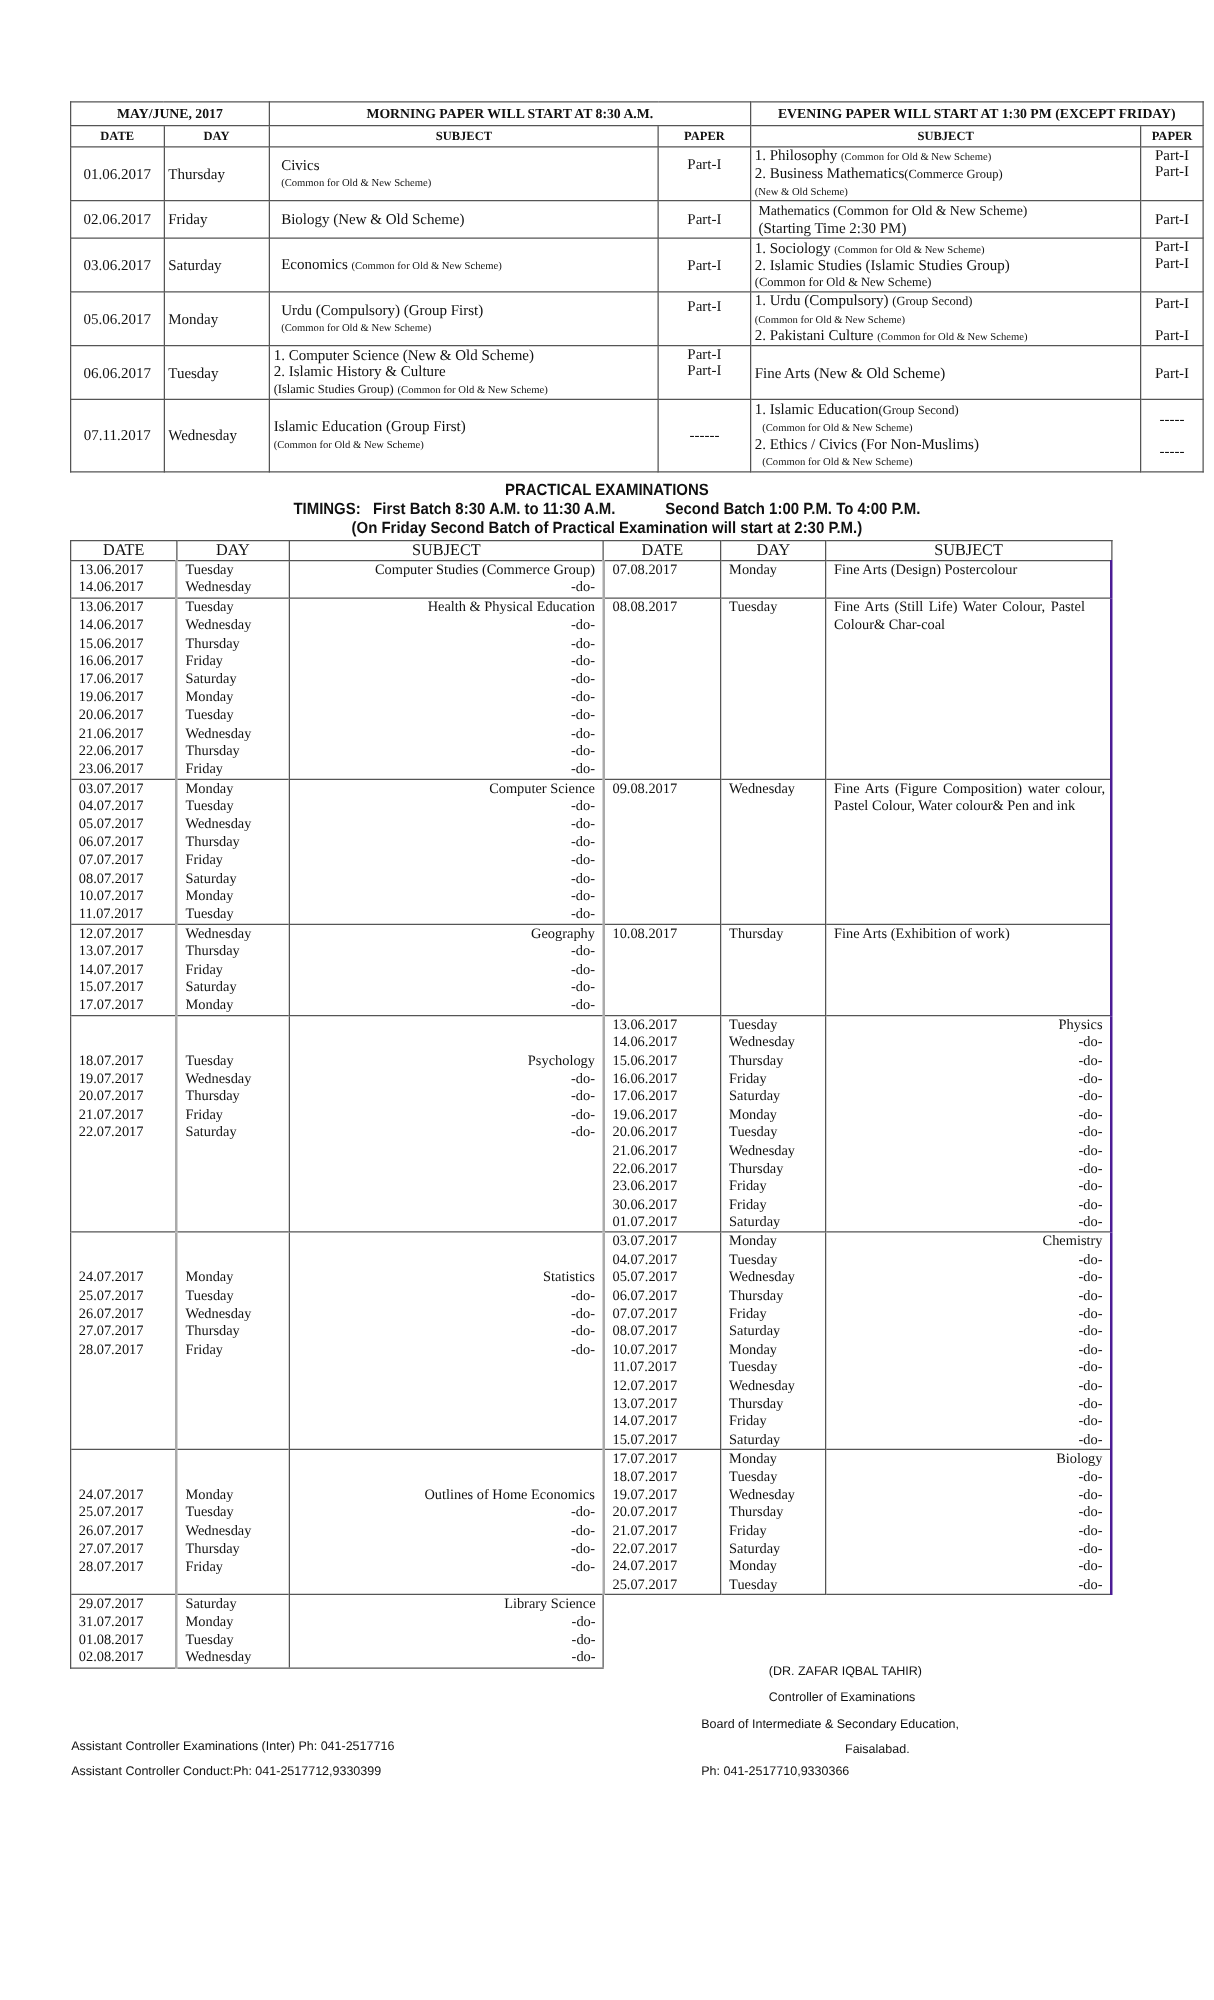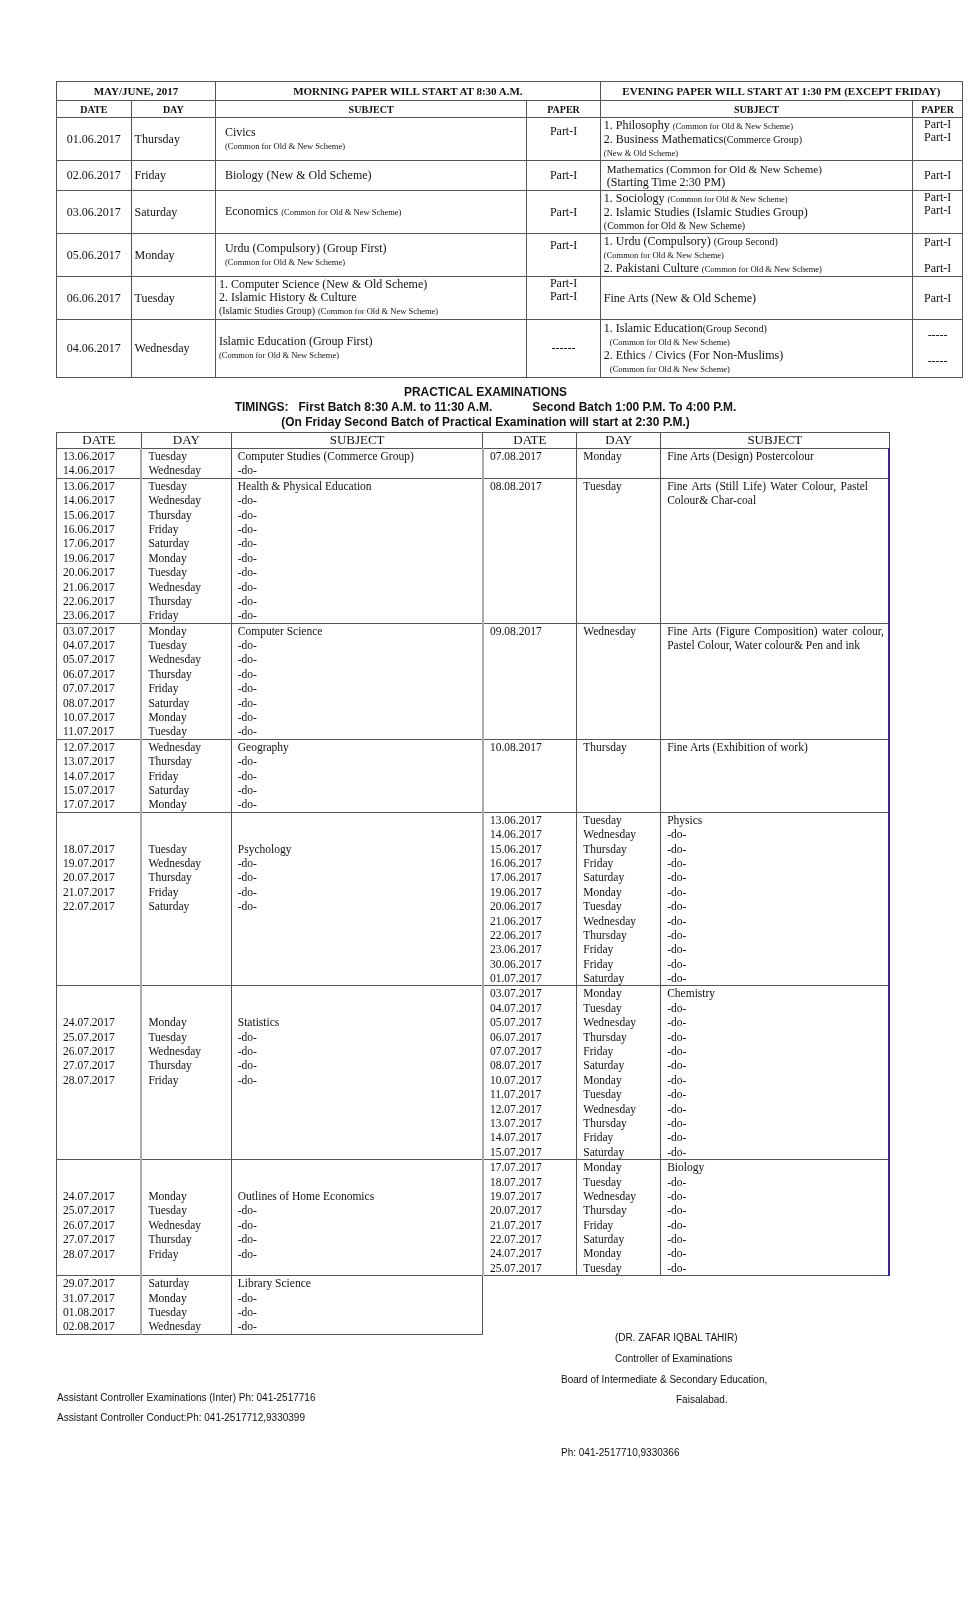--- a/index.html
+++ b/index.html
@@ -13,21 +13,21 @@
   .small { font-size:8.5px; }
   .sub { font-size:12px; line-height:13px; }
   .ptitle { position:absolute; left:0; width:971px; top:384px; text-align:center; font-family:"Liberation Sans Narrow","Liberation Sans",sans-serif; font-weight:bold; font-size:13px; line-height:15px; transform:scaleX(0.92); }
   .t2 { position:absolute; left:56px; top:432px; width:834px; font-size:11.5px; }
   .t2 td, .t2 th { padding:0 6px; vertical-align:top; line-height:14.4px; }
   .t2 th { font-weight:normal; font-size:13px; border:1px solid #555; text-align:center; height:15px; }
   .grp { border-top:1px solid #555; border-bottom:1px solid #555; }
   .bl { border-left:1px solid #555; }
   .blg { border-left:2px solid #aaa; }
   .br { border-right:2px solid #4c1d95; }
-  .center { text-align:left; }
+  .center { text-align:right; }
   .lines div { height:14.4px; white-space:nowrap; }
   .foot { position:absolute; font-family:"Liberation Sans Narrow","Liberation Sans",sans-serif; font-size:10px; line-height:20px; }
 </style>
 </head>
 <body>
 
 <table class="t1">
   <colgroup>
     <col style="width:69px">
       <col style="width:78px">
@@ -92,21 +92,21 @@
     <tr style="height:43px">
       <td class="c">06.06.2017</td>
       <td>Tuesday</td>
       <td class="sub"><span>1.  Computer Science (New &amp; Old Scheme)</span><br><span>2. Islamic History &amp; Culture</span><br><span style="font-size:10px">(Islamic Studies Group)</span> <span class="small">(Common for Old &amp; New Scheme)</span></td>
       <td class="c sub" style="vertical-align:top"><span>Part-I</span><br><span>Part-I</span></td>
       <td class="sub"><span>Fine Arts  (New &amp; Old Scheme)</span></td>
       <td class="c">Part-I</td>
     </tr>
 
     <tr style="height:58px">
-      <td class="c">04.06.2017</td>
+      <td class="c">07.11.2017</td>
       <td>Wednesday</td>
       <td class="sub"><span>Islamic Education (Group First)</span><br><span class="small">(Common for Old &amp; New Scheme)</span></td>
       <td class="c">------</td>
       <td class="sub"><span>1. Islamic Education</span><span style="font-size:10px">(Group Second)</span><br>&nbsp;&nbsp;<span class="small">(Common for Old &amp; New Scheme)</span><br><span>2. Ethics / Civics  (For Non-Muslims)</span><br>&nbsp;&nbsp;<span class="small">(Common for Old &amp; New Scheme)</span></td>
       <td class="c sub"><span>-----</span><br><br><span>-----</span></td>
     </tr>
   </tbody>
 </table>
 
 <div class="ptitle">
@@ -548,15 +548,15 @@
         </td>
         <td colspan="3" style="border:none;border-left:1px solid #555;border-top:1px solid #555;"></td>
       </tr>
     </tbody>
 </table>
 
 <div class="foot" style="left:615px; top:1328px;">(DR. ZAFAR IQBAL TAHIR)</div>
 <div class="foot" style="left:615px; top:1349px;">Controller of Examinations</div>
 <div class="foot" style="left:561px; top:1370px;">Board of Intermediate &amp; Secondary Education,</div>
 <div class="foot" style="left:676px; top:1390px;">Faisalabad.</div>
-<div class="foot" style="left:561px; top:1408px;margin-top:35px;">Ph: 041-2517710,9330366</div>
+<div class="foot" style="left:561px; top:1408px;">Ph: 041-2517710,9330366</div>
 <div class="foot" style="left:57px; top:1388px;">Assistant Controller Examinations (Inter) Ph: 041-2517716</div>
 <div class="foot" style="left:57px; top:1408px;">Assistant Controller Conduct:Ph: 041-2517712,9330399</div>
 
 </body></html>

